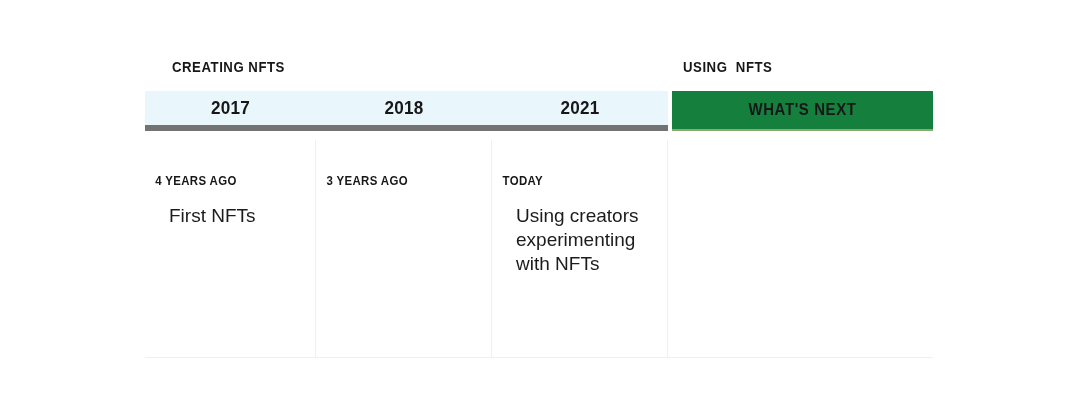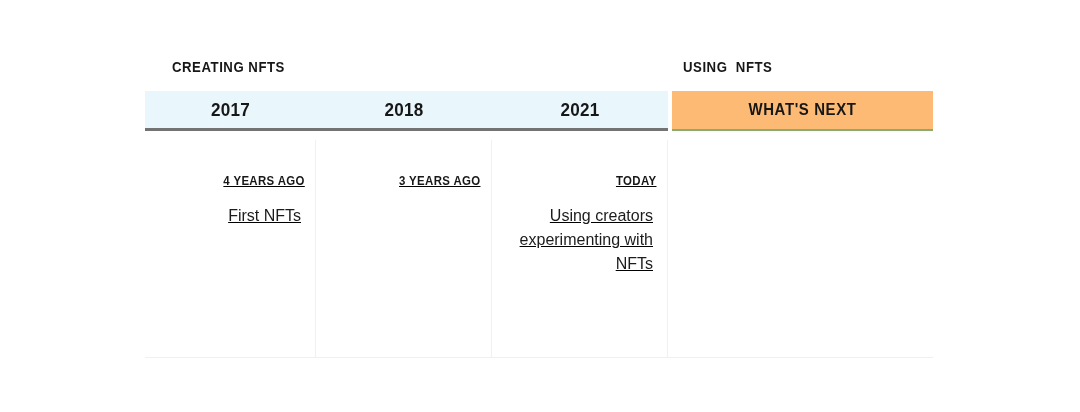--- a/index.html
+++ b/index.html
@@ -43,26 +43,26 @@
     top: 91px;
     height: 40px;
     box-sizing: border-box;
     display: flex;
     align-items: center;
   }
   .band-blue {
     left: 145px;
     width: 523px;
     background: #e9f7fd;
-    border-bottom: 3px solid #737373;
+    border-bottom: 6px solid #737373;
   }
   .band-green {
     left: 672px;
     width: 261px;
-    background: #fdba74;
+    background: #15803d;
     border-bottom: 2px solid #8aab70;
     justify-content: flex-end;
   }
 
   .band-cell {
     flex: 0 0 auto;
     text-align: center;
     font-family: "Liberation Sans", sans-serif;
     font-weight: bold;
     font-size: 19px;
@@ -88,45 +88,44 @@
     top: 140px;
     width: 788px;
     height: 218px;
     border-bottom: 1px solid #eef0f2;
     box-sizing: border-box;
     display: flex;
   }
   .col {
     box-sizing: border-box;
     padding-top: 33px;
-    text-align: right;
+    text-align: left;
     border-right: 1px solid #eef0f2;
-    text-decoration: underline;
   }
   .col-1 { width: 171px; }
   .col-2 { width: 176px; }
   .col-3 { width: 176px; }
   .col-4 { width: 265px; border-right: none; }
 
   .col-tag {
     font-family: "Liberation Sans", sans-serif;
     font-weight: bold;
     font-size: 13px;
     letter-spacing: 0.4px;
     color: #171717;
     margin: 0 0 16px 0;
     transform: scaleX(0.88);
   }
   .col-body {
     font-family: "Liberation Sans", sans-serif;
     font-weight: normal;
-    font-size: 16px;
+    font-size: 19px;
     line-height: 24px;
     color: #1c1c1c;
-    margin: 0;
+    margin: 10px;
     padding: 0 14px;
   }
 </style>
 </head>
 <body>
 
 <div class="board">
 
   <div class="section-label" id="label-creating">CREATING NFTS</div>
 

